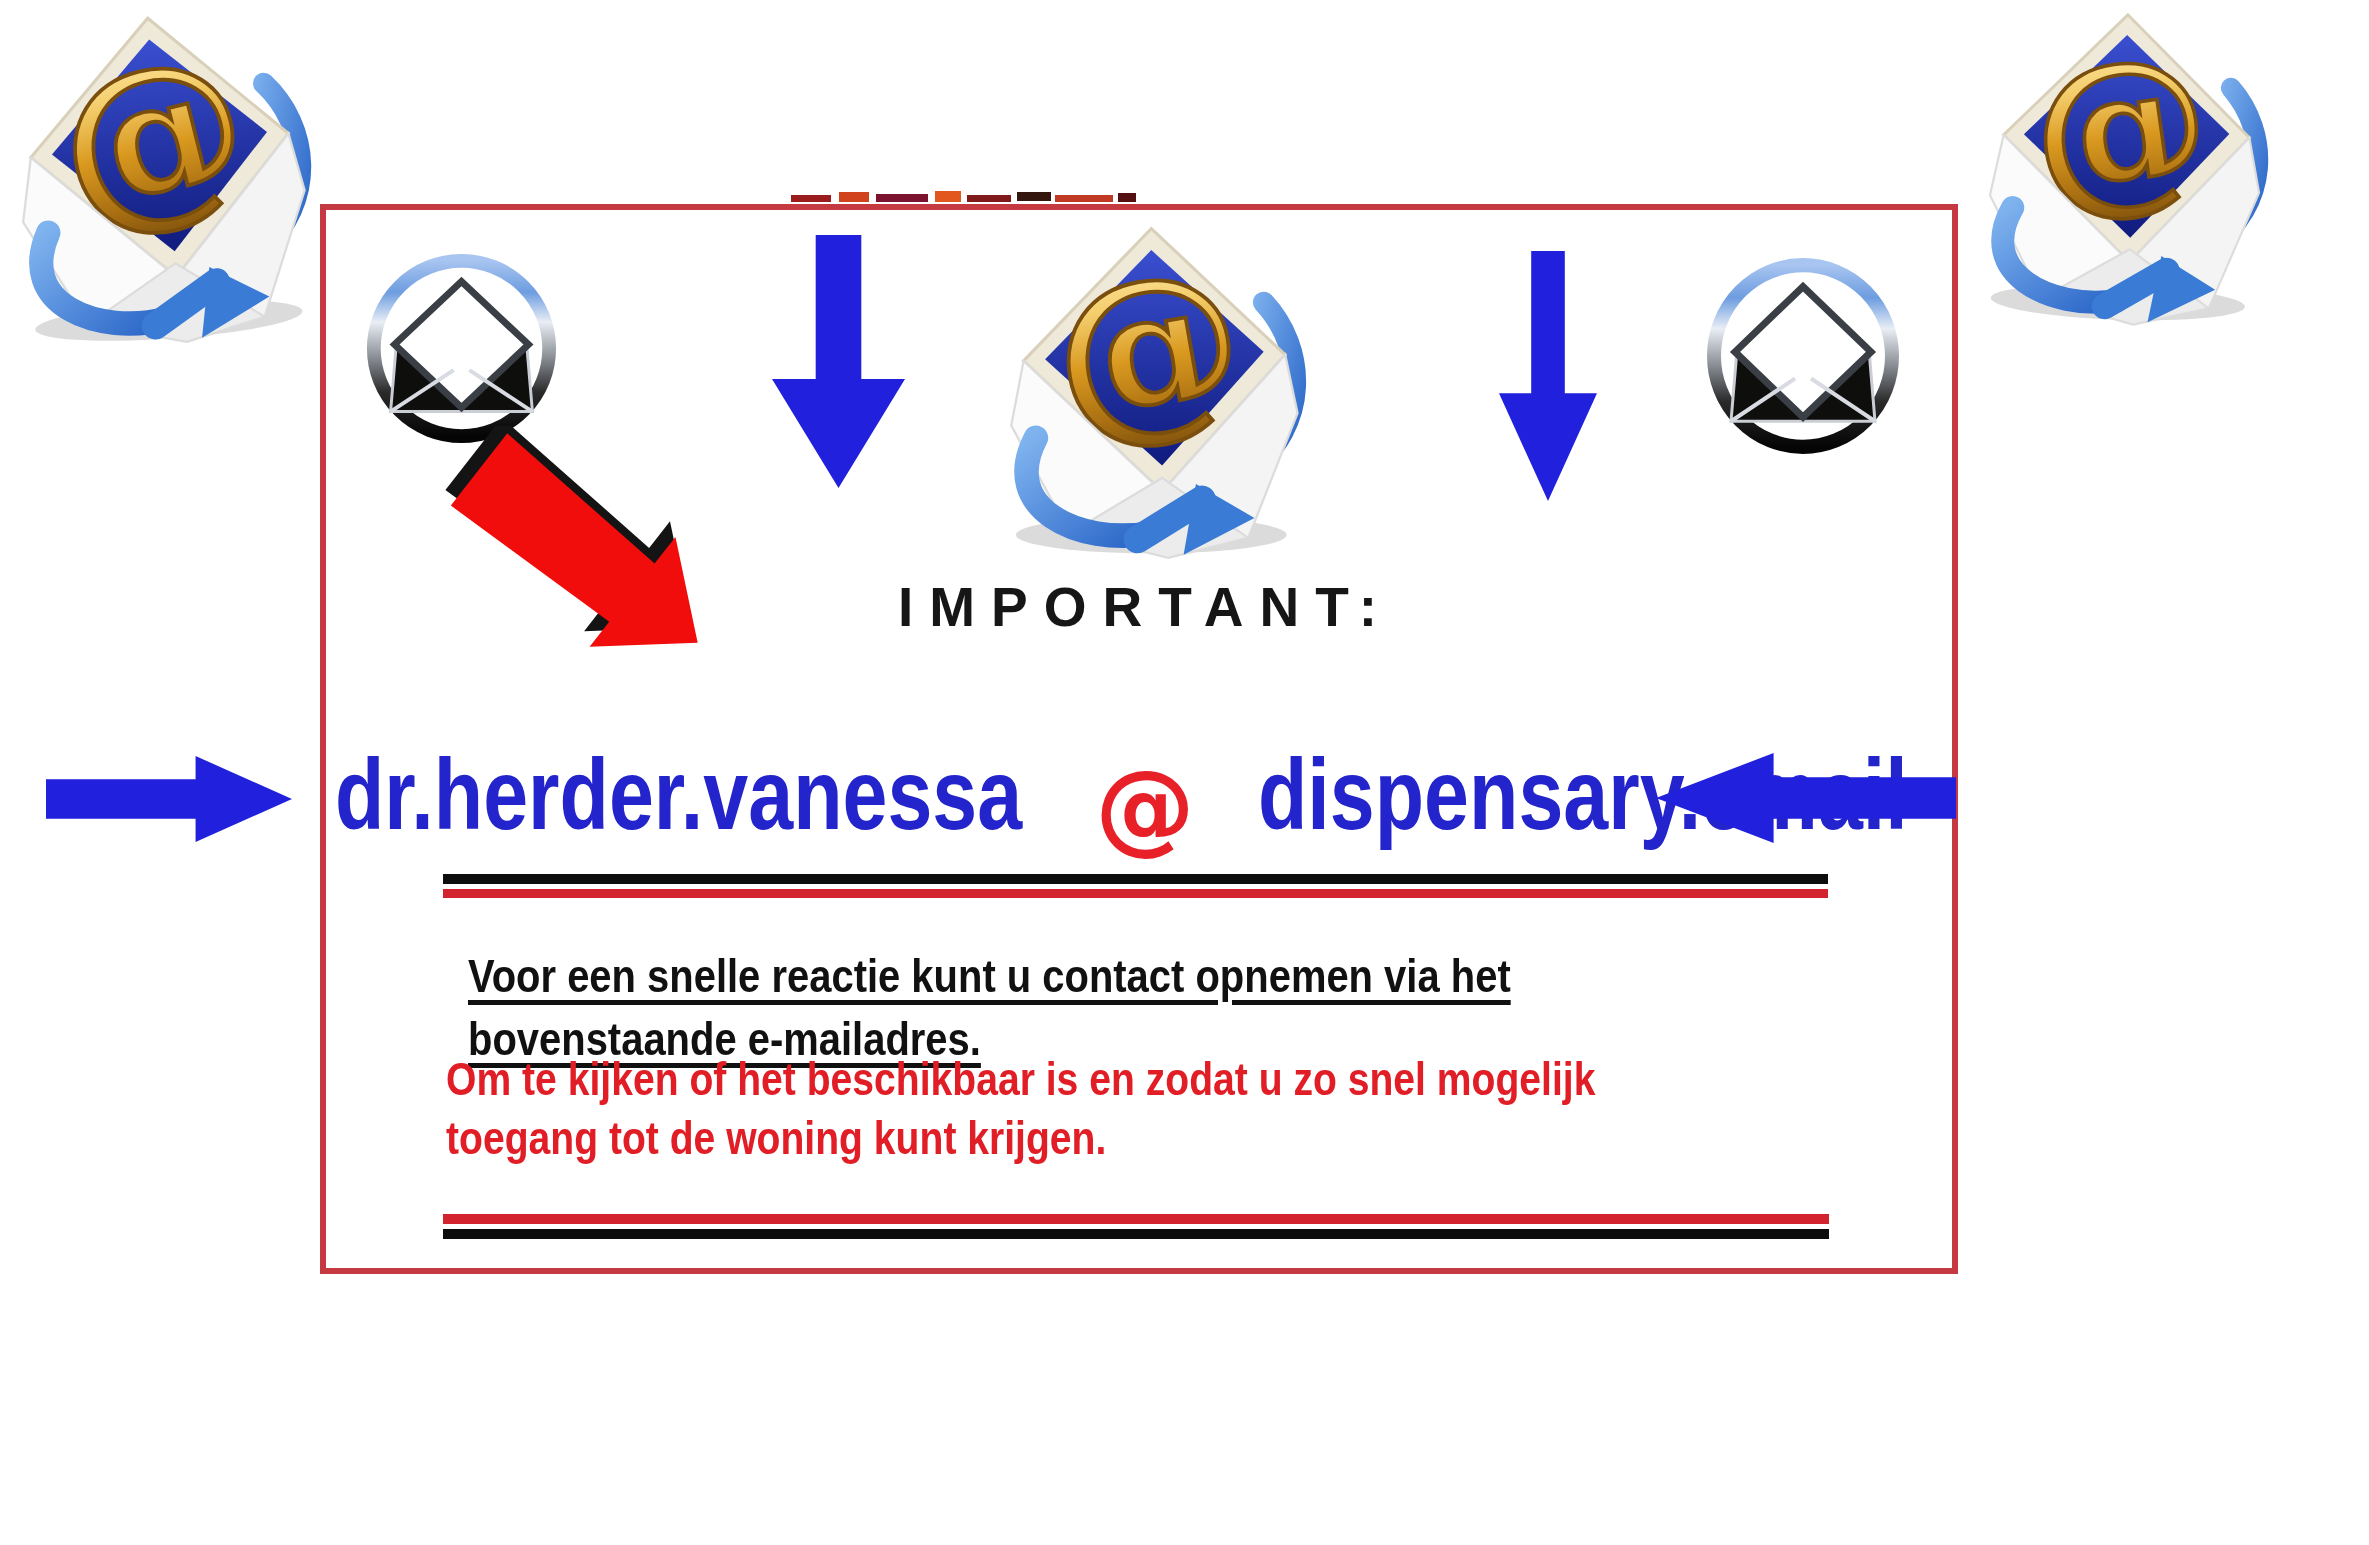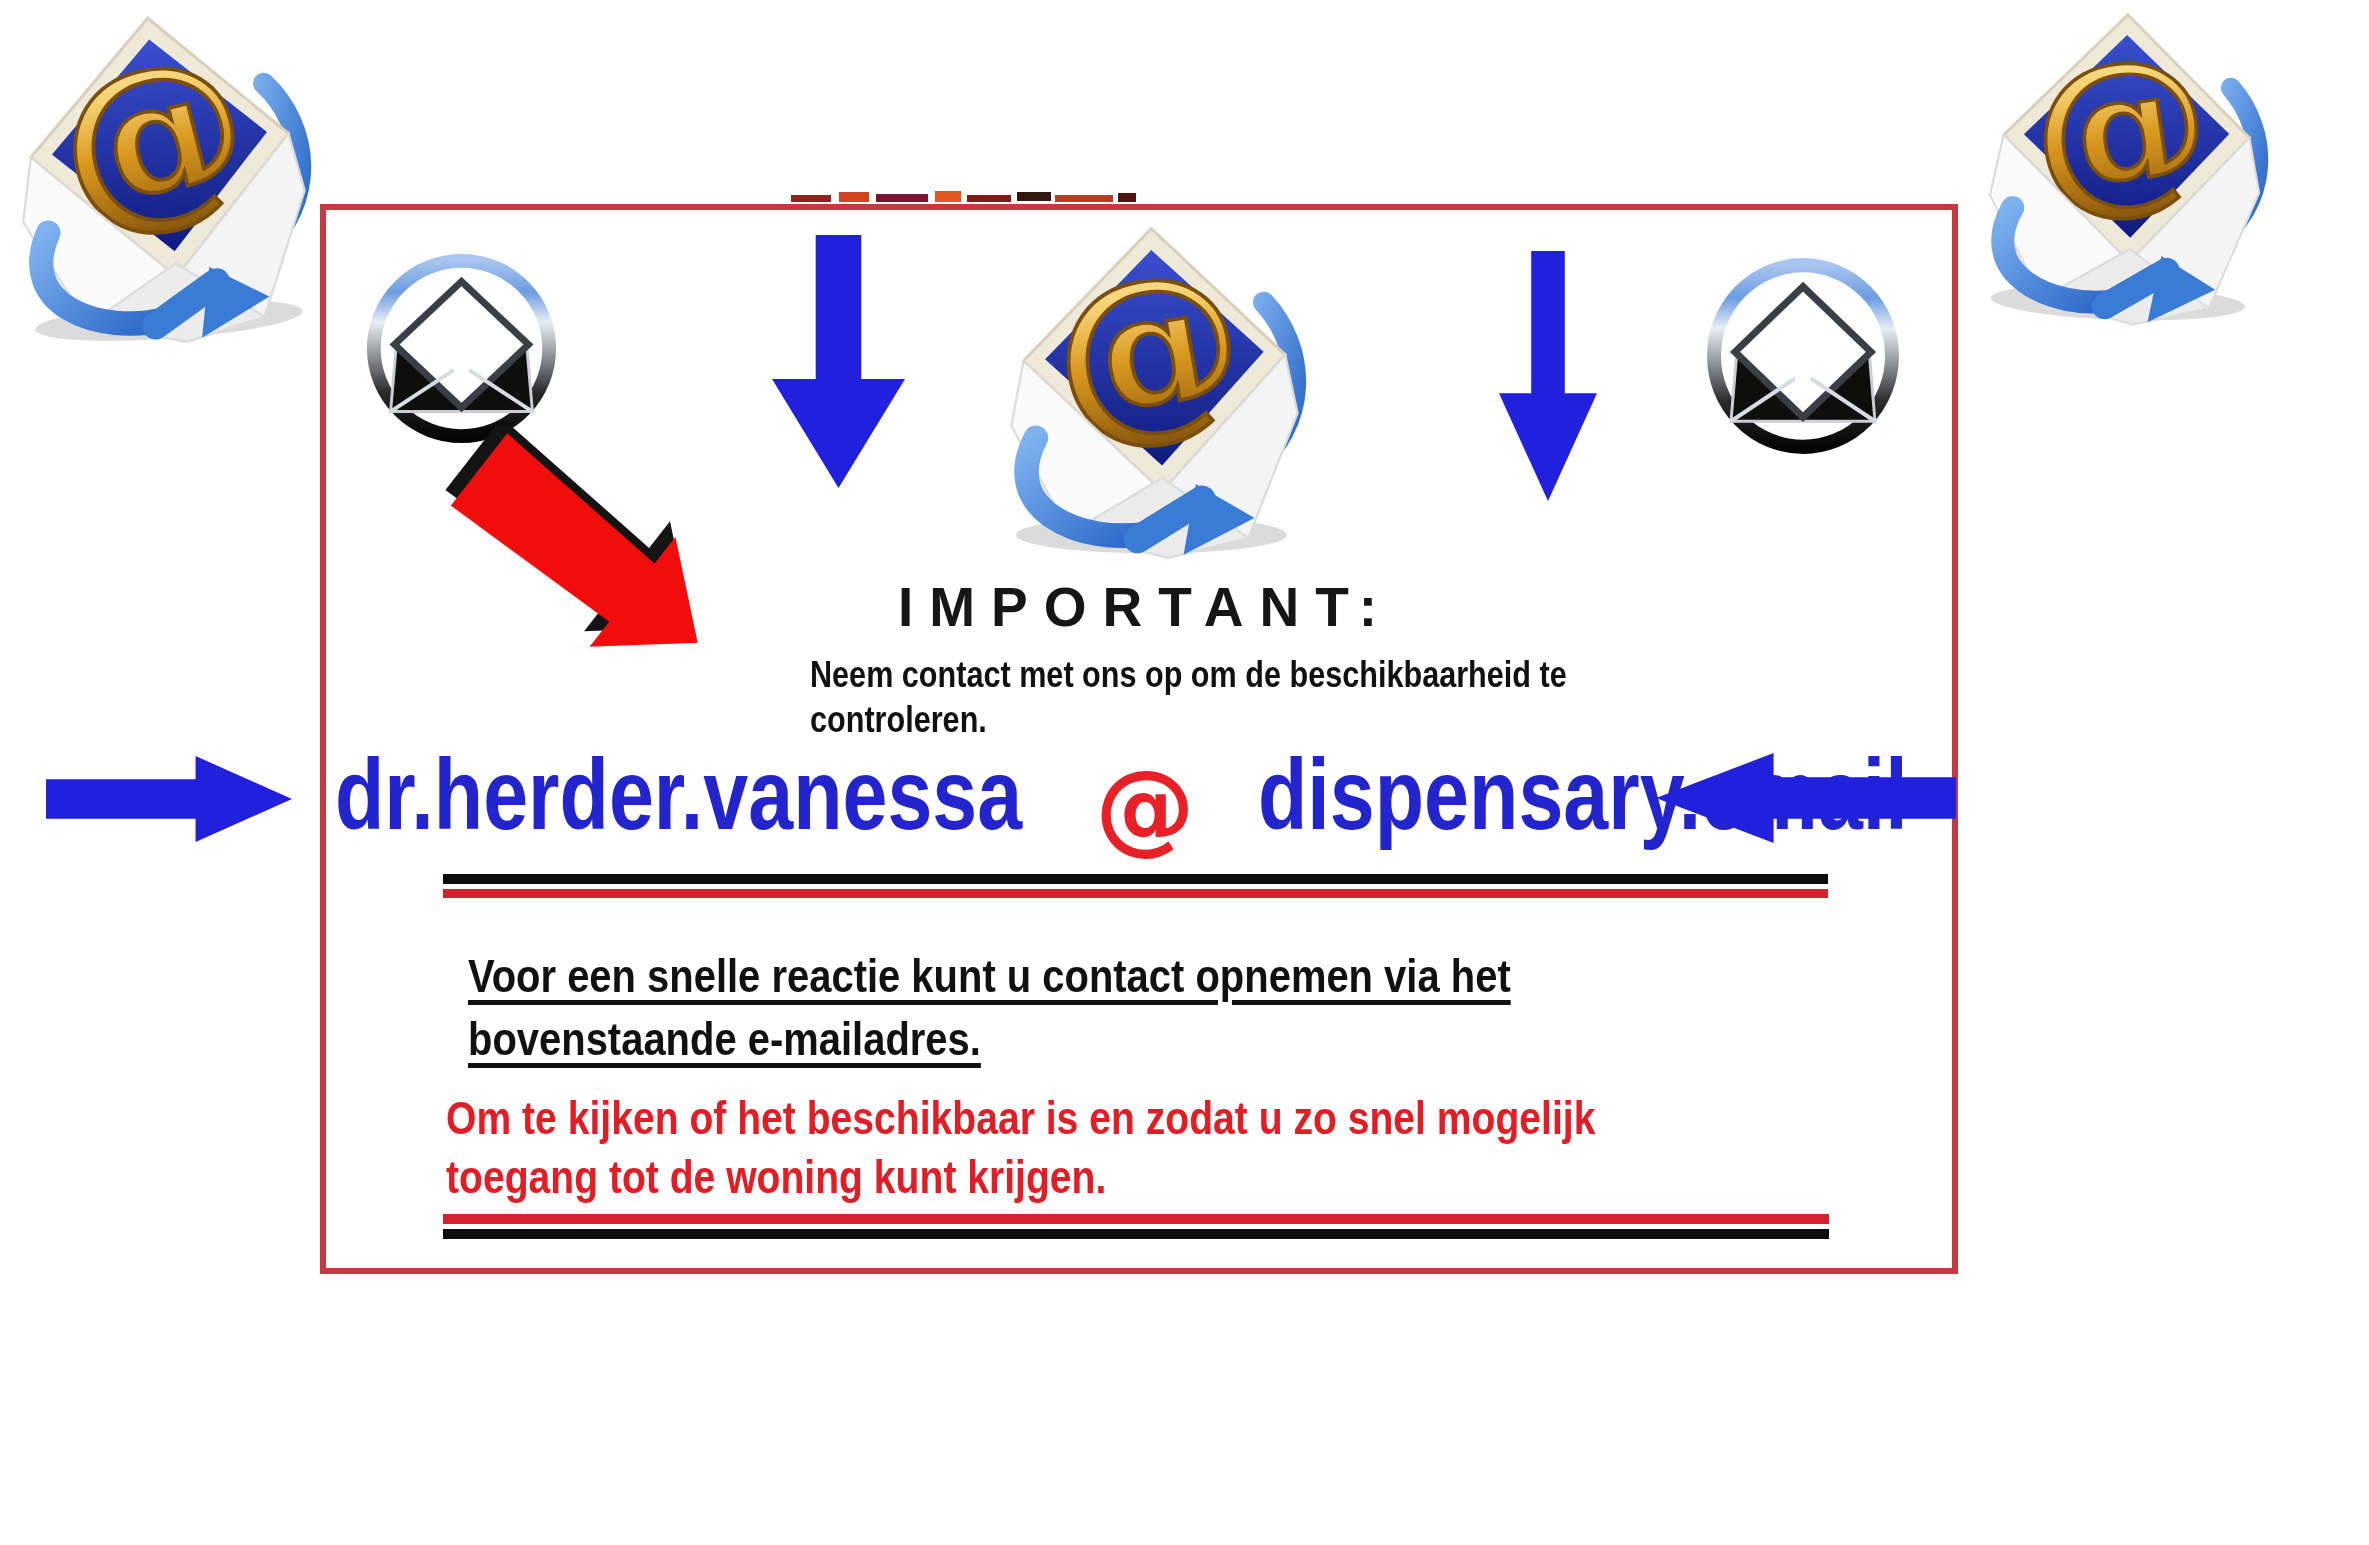--- a/index.html
+++ b/index.html
@@ -149,26 +149,20 @@
   </div>
 
   <div class="abs" style="left:438px;top:426px;">
     <svg class="red-arrow-svg" width="299" height="269" viewBox="0 0 300 270">
         <use href="#redArrow"></use>
       </svg>
   </div>
 
   <div class="abs title" style="left:898px;top:575px;">IMPORTANT:</div>
 
-  <div class="abs" style="left:810px;top:652px;">
-    <div class="cond subtitle">
-      <div>Neem contact met ons op om de beschikbaarheid te</div>
-      <div>controleren.</div>
-    </div>
-  </div>
 
   <div>
     <div class="abs email-part" style="left:335px;top:744px;">
       <span class="cond80">dr.herder.vanessa</span>
     </div>
     <div class="abs at" style="left:1095px;top:758px;">@</div>
     <div class="abs email-part" style="left:1258px;top:744px;">
       <span class="cond80">dispensary.email</span>
     </div>
   </div>
@@ -187,21 +181,21 @@
   <div class="rule black" style="top:874px;height:10px;"></div>
   <div class="rule red" style="top:889px;height:9px;"></div>
 
   <div class="abs" style="left:468px;top:944px;">
     <div class="cond voor">
       <div>Voor een snelle reactie kunt u contact opnemen via het</div>
       <div>bovenstaande e-mailadres.</div>
     </div>
   </div>
 
-  <div class="abs" style="left:446px;top:1089px;">
+  <div class="abs" style="left:446px;top:1050px;">
     <div class="cond rednote">
       <div>Om te kijken of het beschikbaar is en zodat u zo snel mogelijk</div>
       <div>toegang tot de woning kunt krijgen.</div>
     </div>
   </div>
 
   <div class="rule red" style="top:1214px;height:10px;width:1386px;"></div>
   <div class="rule black" style="top:1229px;height:10px;width:1386px;"></div>
 
 </div>

